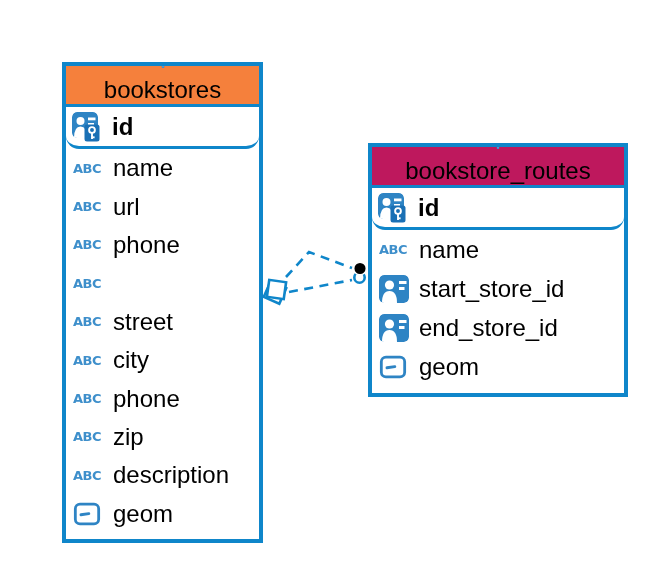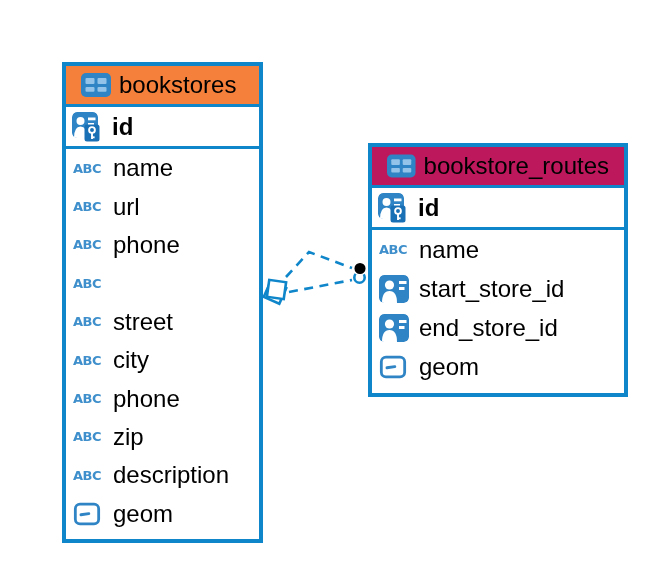--- a/index.html
+++ b/index.html
@@ -15,34 +15,36 @@
   .er-table {
     position: absolute;
     background: #fff;
     border: 4px solid #0f86ca;
   }
   .t1 { left: 62px; top: 62px; width: 201px; height: 481px; }
   .t2 { left: 368px; top: 143px; width: 260px; height: 254px; }
   .tbl-header {
     height: 41px;
     display: flex; align-items: center; gap: 8px;
-    padding: 0 15px;
+    padding: 0 8px;
     border-bottom: 3px solid #0f86ca;
     font-size: 24px;
     white-space: nowrap;
+    flex-direction: column;
   }
   .hdr-orange { background: #f5803c; }
   .hdr-gray   { background: #be185d; }
   .pk-row {
     height: 42px;
     display: flex; align-items: center; gap: 8px;
     padding: 0 6px;
     border-bottom: 3px solid #0f86ca;
     font-size: 24px; font-weight: bold;
     background: #fff;
+    border-radius: 13px;
   }
   .cols { display: block; }
   .col-row {
     display: flex; align-items: center; gap: 8px;
     padding: 8px 7px;
     font-size: 24px;
     white-space: nowrap;
   }
   .t1 .col-row { height: 38.4px; }
   .t2 .col-row { height: 39.2px; }

